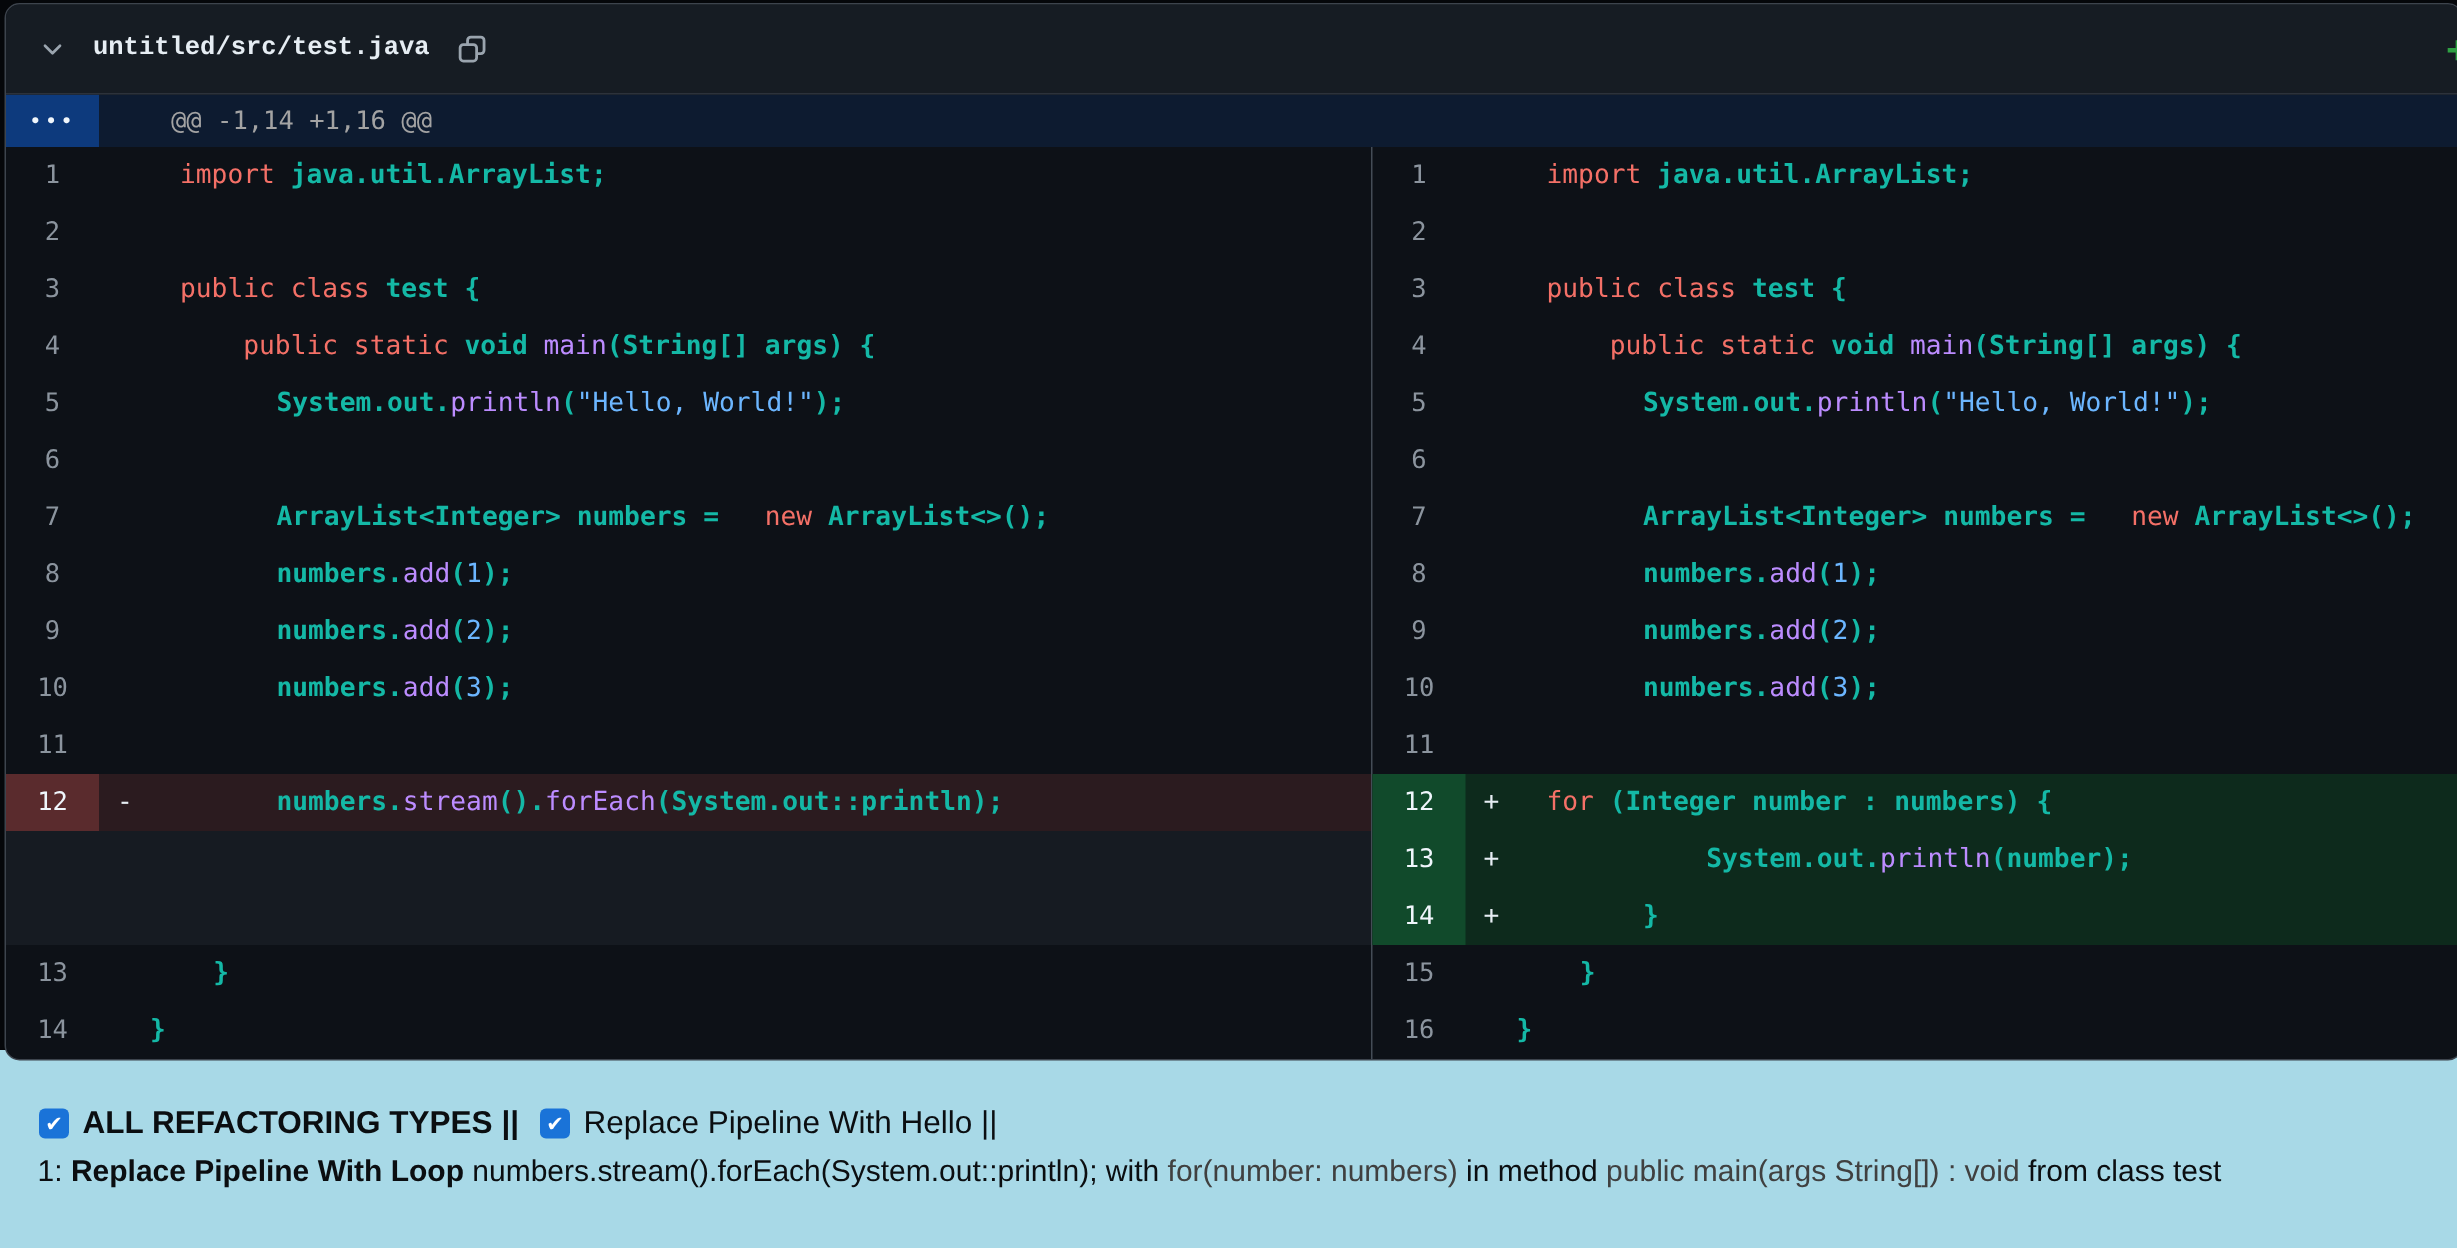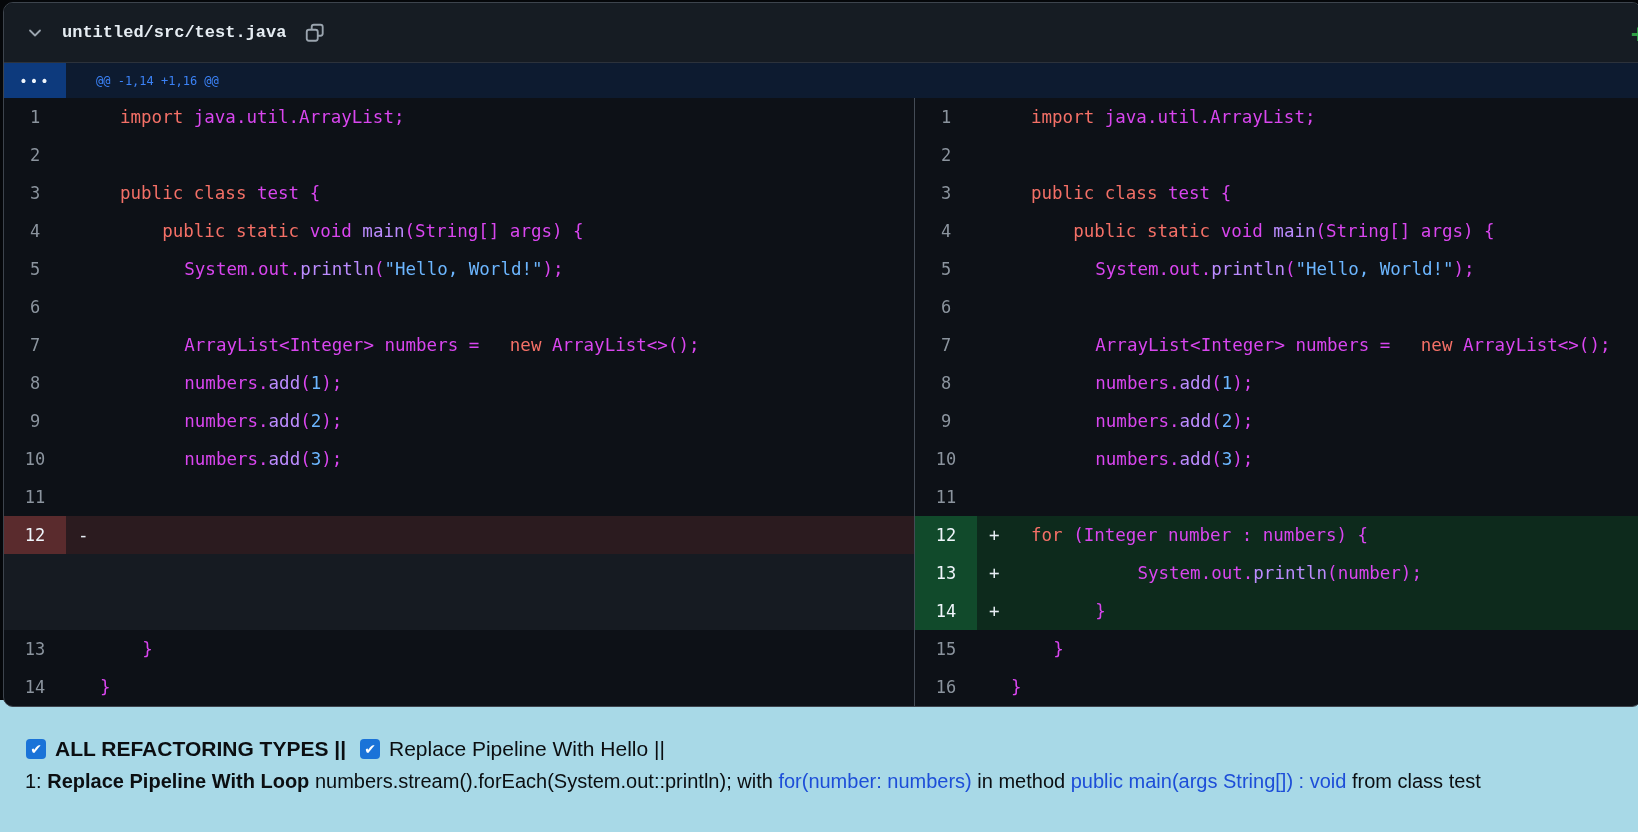--- a/index.html
+++ b/index.html
@@ -30,21 +30,21 @@
     color:#2ea043; font-size:25px; font-weight:700; font-family:"DejaVu Sans Mono", monospace;
   }
 
   
   .hunk-row { height:35px; flex:none; background:#0d1b30; display:flex; align-items:stretch; font-family:"DejaVu Sans Mono", monospace; }
   .hunk-menu {
     width:62px; flex:none; background:#0d3a7d; color:#f0f6fc;
     display:flex; align-items:center; justify-content:center;
     font-size:14px; letter-spacing:2px; cursor:pointer;
   }
-  .hunk-text { color:#3b82f6; font-size:12px; display:flex; align-items:center; padding-left:30px; }
+  .hunk-text { color:#a3a3a3; font-size:17px; display:flex; align-items:center; padding-left:48px; }
 
   
   .diff-body { flex:1; display:flex; font-family:"DejaVu Sans Mono", monospace; font-size:17.5px; overflow:hidden; }
   .pane { display:flex; flex-direction:column; }
   .pane-left { width:910px; flex:none; }
   .pane-right { flex:1; border-left:1px solid #444c56; }
 
   .drow { height:38px; flex:none; display:flex; align-items:center; }
   .gut {
     width:62px; flex:none; align-self:stretch; color:#8b949e; font-size:17px;
@@ -55,37 +55,37 @@
 
   .drow.del { background:#2b1b1f; }
   .drow.del .gut { background:#5a2b2d; color:#f0f6fc; }
   .drow.add { background:#0d2a1c; }
   .drow.add .gut { background:#114a2b; color:#f0f6fc; }
   .drow.filler { background:#161b22; }
 
   .tok-k { color:#f47067;margin-left:20px; }
   .tok-f { color:#bc8cff; }
   .tok-s { color:#6cb6ff; }
-  .tok-n { color:#d946ef; }
+  .tok-n { color:#14b8a6;font-weight:bold; }
 
   
   .cb-row { display:flex; align-items:center; padding-left:26px; padding-top:37px; font-size:21px; }
   .cb {
     width:20px; height:20px; flex:none; border-radius:4px; background:#1a73d8;
     color:#ffffff; display:flex; align-items:center; justify-content:center;
     font-size:14px; cursor:pointer;
   }
   .cb-label { margin-left:9px; }
   .cb-label.bold { font-weight:700;text-align:center; }
   .cb-group { display:flex; align-items:center; }
   .cb-group + .cb-group { margin-left:14px; }
   .result-row { padding-left:25px; margin-top:9px; font-size:20px; white-space:pre; }
   .res-plain { color:#0b0e11; }
   .res-bold { color:#0b0e11; font-weight:700; }
-  .res-link { color:#1d4ed8; cursor:pointer; }
+  .res-link { color:#404040; cursor:pointer; }
 </style>
 </head>
 <body>
 
 <div class="top-bg"></div>
 
 <div class="footer-panel">
   <div class="cb-row">
     <div class="cb-group">
       <div class="cb">✔</div>
@@ -177,20 +177,21 @@
           <pre class="codeline"><span class="tok-n">        numbers.</span><span class="tok-f">add</span><span class="tok-n">(</span><span class="tok-s">3</span><span class="tok-n">);</span></pre>
         </div>
         <div class="drow context">
           <span class="gut">11</span>
           <span class="mark"></span>
           <pre class="codeline"></pre>
         </div>
         <div class="drow del">
           <span class="gut">12</span>
           <span class="mark">-</span>
+          <pre class="codeline"><span class="tok-n">        numbers.</span><span class="tok-f">stream</span><span class="tok-n">().</span><span class="tok-f">forEach</span><span class="tok-n">(System.out::println);</span></pre>
         </div>
         <div class="drow filler" style="height: 76px;"></div>
         <div class="drow context">
           <span class="gut">13</span>
           <span class="mark"></span>
           <pre class="codeline"><span class="tok-n">    }</span></pre>
         </div>
         <div class="drow context">
           <span class="gut">14</span>
           <span class="mark"></span>

